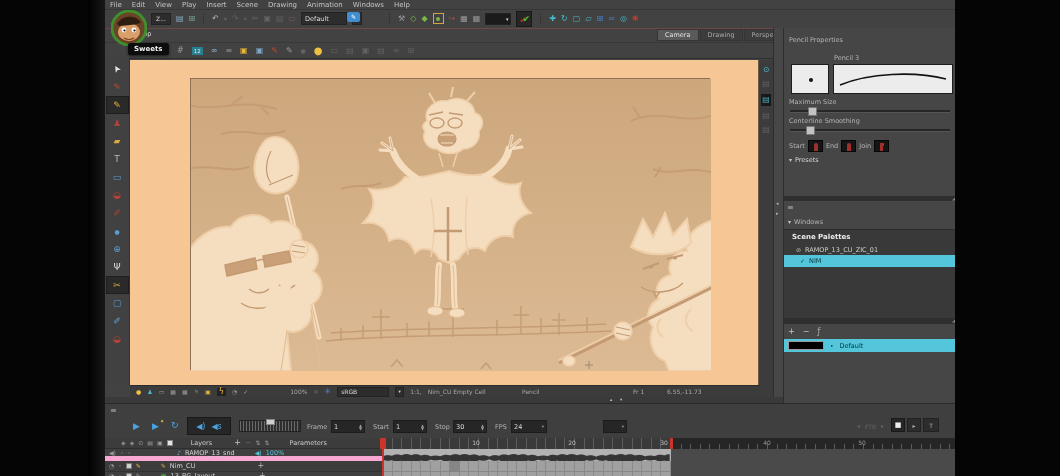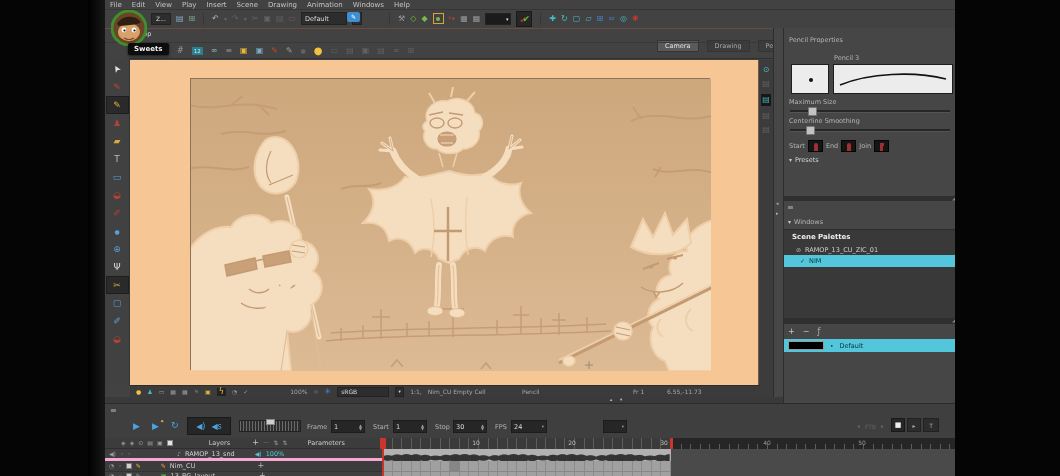--- a/index.html
+++ b/index.html
@@ -112,21 +112,21 @@
     <span class="ic" style="color:#4a86d8">≈</span>
     <span class="ic" style="color:#49b8c8">◎</span>
     <span class="ic" style="color:#c0392b">✱</span>
   </div>
 
   <div class="abs" style="left:0;top:28px;width:672px;height:1px;background:#6b4a42"></div>
   <div class="abs row" style="left:28px;top:30px;gap:3px">
     <span class="ic" style="color:#d79b5b;font-size:7px">⌂</span>
     <span class="t65" style="color:#ddd">Top</span>
   </div>
-  <div class="abs row" style="left:552px;top:40px;gap:8px">
+  <div class="abs row" style="left:552px;top:29px;gap:1px">
     <span class="tab active">Camera</span>
     <span class="tab">Drawing</span>
     <span class="tab">Perspective</span>
     <span class="ic" style="margin-left:3px;color:#c8c8c8">+</span>
     <span class="ic6" style="color:#c8c8c8">✕</span>
   </div>
 
   <div class="abs" style="left:0;top:42px;width:672px;height:1px;background:#383838"></div>
   <div class="abs row" style="left:72px;top:43px;height:15px;gap:8px">
     <span class="ic">#</span>
@@ -467,21 +467,21 @@
       <span class="abs btn" style="left:818px;top:2px;width:16px;height:14px;font-size:6px;color:#aaa">T</span>
     </div>
 
     <div class="abs row" style="left:0;top:34px;width:277px;height:11px;background:#3c3c3c;border-bottom:1px solid #2e2e2e;gap:4px;padding-left:16px">
       <span class="ic6">◈</span>
       <span class="ic6">◈</span>
       <span class="ic6">⊙</span>
       <span class="ic6">▤</span>
       <span class="ic6">▣</span>
       <span style="width:6px;height:6px;background:#e4e4e4;border:1px solid #888"></span>
-      <span class="t65" style="margin-left:32px;color:#cccccc">Layers</span>
+      <span class="t65" style="margin-left:14px;color:#cccccc">Layers</span>
       <span class="ic" style="margin-left:18px;color:#c8c8c8">+</span>
       <span class="ic dim">−</span>
       <span class="ic6">⇅</span>
       <span class="ic6">⇅</span>
       <span class="t65" style="margin-left:16px;color:#cccccc">Parameters</span>
     </div>
 
     <div class="abs" style="left:277px;top:34px;width:573px;height:11px;background:#262626">
       <div class="abs ticks" style="left:0;top:0;width:289px;height:11px;background-color:#3a3a3a"></div>
       <div class="abs ticks" style="left:289px;top:6px;width:284px;height:5px"></div>
@@ -490,21 +490,21 @@
       <span class="t6 abs" style="left:282px;top:1px;transform:translateX(-50%);color:#c2c2c2">30</span>
       <span class="t6 abs" style="left:385px;top:1px;transform:translateX(-50%);color:#9a9a9a">40</span>
       <span class="t6 abs" style="left:480px;top:1px;transform:translateX(-50%);color:#9a9a9a">50</span>
       <div class="abs" style="left:288px;top:0;width:3px;height:11px;background:#c9352a"></div>
     </div>
 
     <div class="abs" style="left:0;top:45px;width:850px;height:28px">
 
       <div class="abs" style="left:277px;top:0;width:573px;height:31px;background:#4a4a4a"></div>
 
-      <div class="abs row" style="left:0;top:0;width:277px;height:12px;background:#3f3f3f;border-bottom:3px solid #f9a8d4;gap:4px;padding-left:4px">
+      <div class="abs row" style="left:0;top:0;width:277px;height:12px;background:#3f3f3f;border-bottom:5px solid #f9a8d4;gap:4px;padding-left:4px">
         <span class="ic6">◀)</span>
         <span class="ic6 dim">•</span>
         <span class="ic6 dim">•</span>
         <span class="ic6" style="margin-left:42px;color:#7fa9c8">♪</span>
         <span class="rownames">RAMOP_13_snd</span>
         <span class="ic6" style="margin-left:16px;color:#53c6dc">◀)</span>
         <span style="font-size:6.5px;color:#53c6dc">100%</span>
       </div>
       <div class="abs" style="left:277px;top:0;width:289px;height:12px;background:#b2b2b2">
         <svg width="289" height="12">

